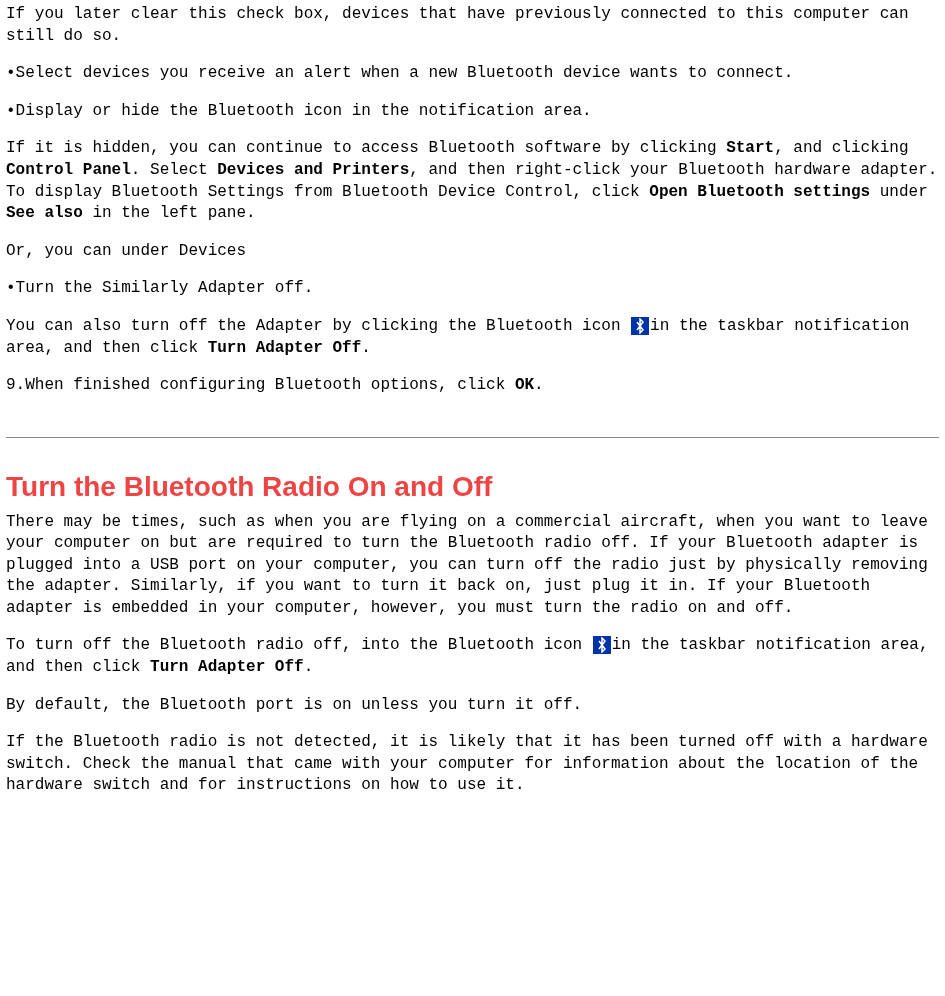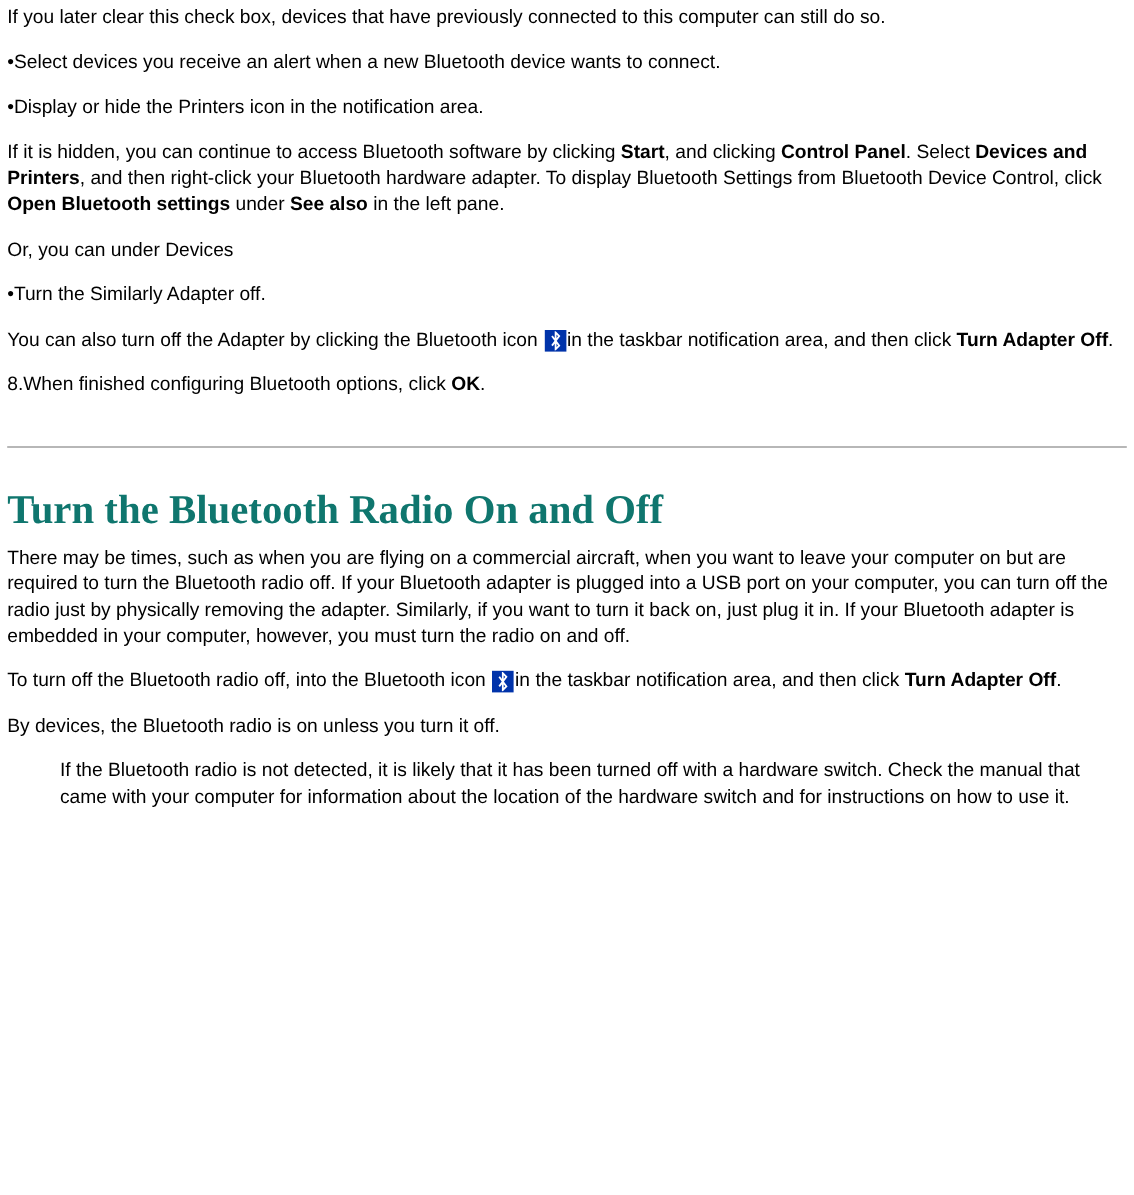--- a/index.html
+++ b/index.html
@@ -7,28 +7,28 @@
     font-size: 16px;
     color: #000;
     margin: 0;
     padding: 4px 6px;
     width: 945px;
     box-sizing: border-box;
     line-height: 1.35;
   }
   p {
     margin: 0 0 16px 0;
+    font-family: Liberation Mono, monospace;
   }
   .bold { font-weight: bold; }
   h2 {
-    color: #0f766e;
-    font-size: 34px;
+    color: #ef4444;
+    font-size: 28px;
     font-weight: bold;
     margin: 0 0 6px 0;
-    font-family: Liberation Serif, serif;
   }
   hr {
     border: none;
     border-top: 1px solid #888;
     margin: 40px 0 30px 0;
   }
   .bt-icon {
     display: inline-block;
     width: 18px;
     height: 18px;
@@ -43,47 +43,47 @@
     left: 3px;
   }
 </style>
 </head>
 <body>
 
 <p>If you later clear this check box, devices that have previously connected to this computer can still do so.</p>
 
 <p>•Select devices you receive an alert when a new Bluetooth device wants to connect.</p>
 
-<p>•Display or hide the Printers icon in the notification area.</p>
+<p>•Display or hide the Bluetooth icon in the notification area.</p>
 
 <p>
   <span>If it is hidden, you can continue to access Bluetooth software by clicking </span><span class="bold">Start</span><span>, and clicking </span><span class="bold">Control Panel</span><span>. Select </span><span class="bold">Devices and Printers</span><span>, and then right-click your Bluetooth hardware adapter. To display Bluetooth Settings from Bluetooth Device Control, click </span><span class="bold">Open Bluetooth settings</span><span> under </span><span class="bold">See also</span><span> in the left pane.</span>
 </p>
 
 <p>Or, you can under Devices</p>
 
 <p>•Turn the Similarly Adapter off.</p>
 
 <p>
   <span>You can also turn off the Adapter by clicking the Bluetooth icon </span><span class="bt-icon"><svg width="12" height="16" viewBox="0 0 12 16">
         <path d="M3 4 L9 12 L6 15 L6 1 L9 4 L3 12" stroke="#fff" stroke-width="1.5" fill="none"></path>
       </svg></span><span>in the taskbar notification area, and then click </span><span class="bold">Turn Adapter Off</span><span>.</span>
 </p>
 
 <p>
-  <span>8.When finished configuring Bluetooth options, click </span><span class="bold">OK</span><span>.</span>
+  <span>9.When finished configuring Bluetooth options, click </span><span class="bold">OK</span><span>.</span>
 </p>
 
 <hr>
 
 <h2>Turn the Bluetooth Radio On and Off</h2>
 
 <p>There may be times, such as when you are flying on a commercial aircraft, when you want to leave your computer on but are required to turn the Bluetooth radio off. If your Bluetooth adapter is plugged into a USB port on your computer, you can turn off the radio just by physically removing the adapter. Similarly, if you want to turn it back on, just plug it in. If your Bluetooth adapter is embedded in your computer, however, you must turn the radio on and off.</p>
 
 <p>
   <span>To turn off the Bluetooth radio off, into the Bluetooth icon </span><span class="bt-icon"><svg width="12" height="16" viewBox="0 0 12 16">
         <path d="M3 4 L9 12 L6 15 L6 1 L9 4 L3 12" stroke="#fff" stroke-width="1.5" fill="none"></path>
       </svg></span><span>in the taskbar notification area, and then click </span><span class="bold">Turn Adapter Off</span><span>.</span>
 </p>
 
-<p>By devices, the Bluetooth radio is on unless you turn it off.</p>
+<p>By default, the Bluetooth port is on unless you turn it off.</p>
 
-<p style="margin-bottom:0;margin-left:44px;">If the Bluetooth radio is not detected, it is likely that it has been turned off with a hardware switch. Check the manual that came with your computer for information about the location of the hardware switch and for instructions on how to use it.</p>
+<p style="margin-bottom:0;">If the Bluetooth radio is not detected, it is likely that it has been turned off with a hardware switch. Check the manual that came with your computer for information about the location of the hardware switch and for instructions on how to use it.</p>
 
 </body></html>

